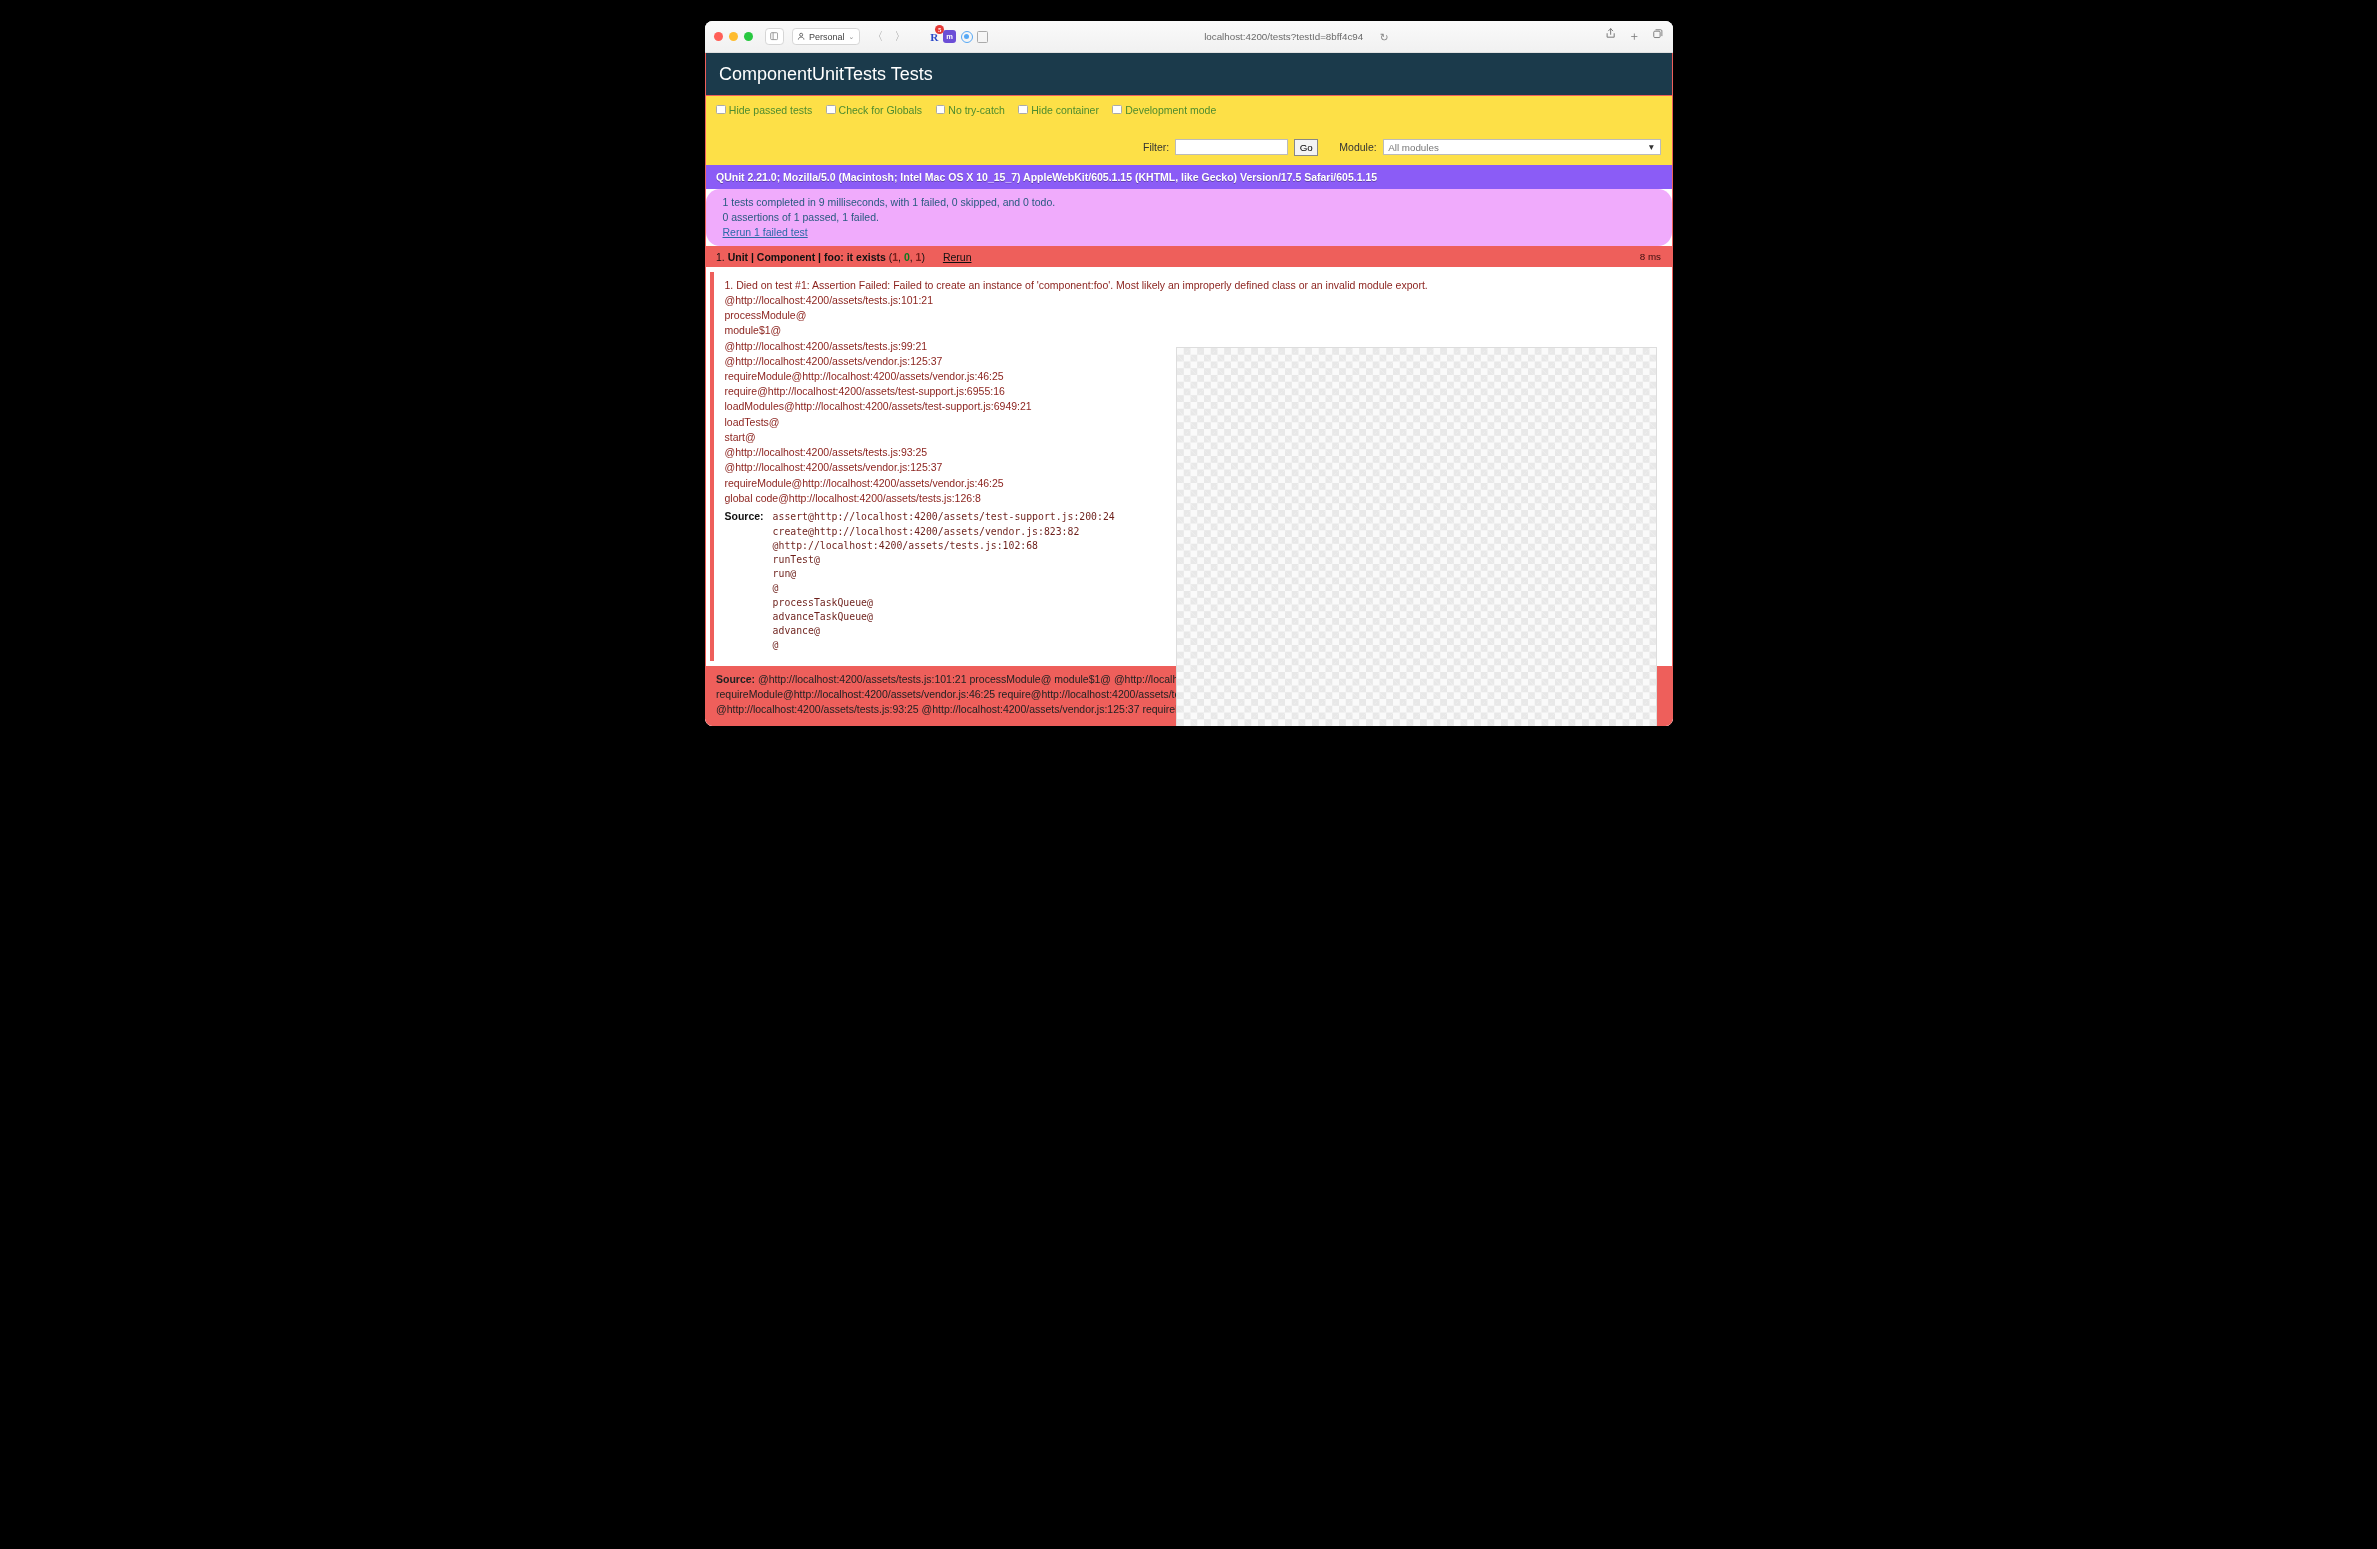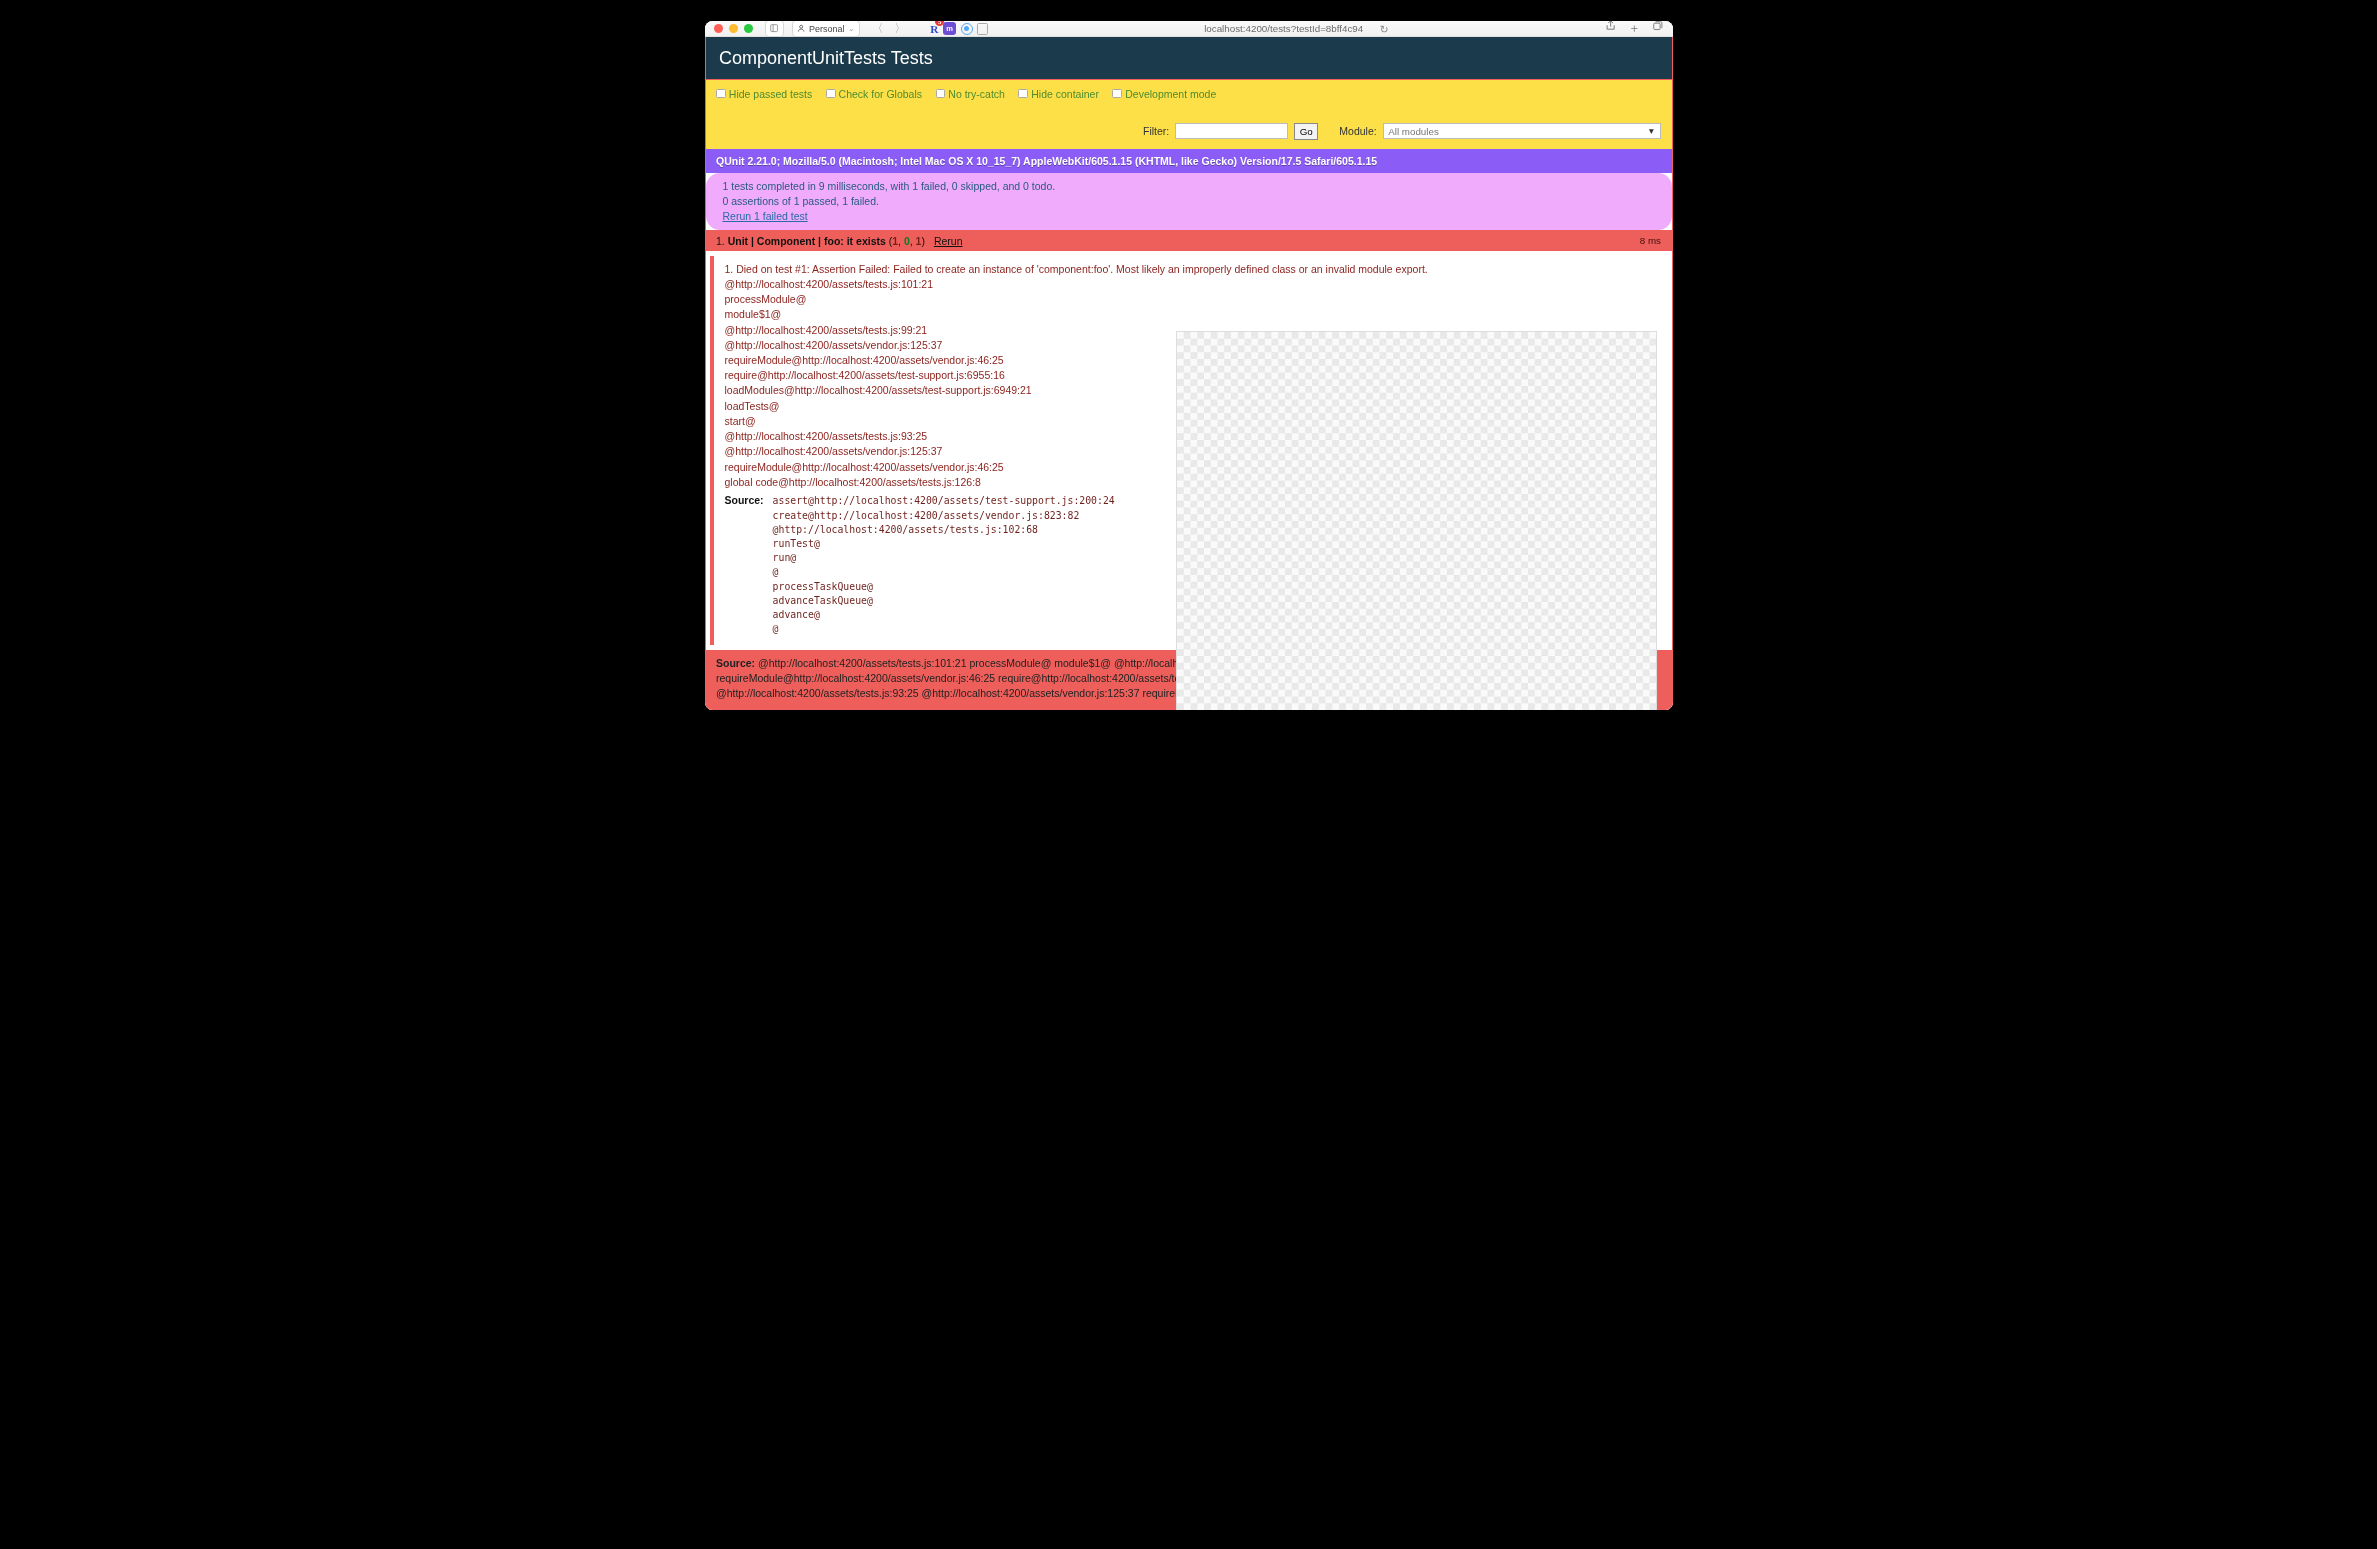--- a/index.html
+++ b/index.html
@@ -16,21 +16,21 @@
     width: 968px;
     background: #fff;
     border-radius: 7.5px;
     overflow: hidden;
     box-shadow: 0 15px 45px rgba(0,0,0,.5);
   }
   
   .chrome {
     background: linear-gradient(#fafafa,#f1f1f1);
     border-bottom: 0.8px solid #e0e0e0;
-    height: 16px;
+    height: 32px;
     display: flex;
     align-items: center;
     padding: 0 9px;
     gap: 7.5px;
   }
   .traffic { display:flex; gap:6px; margin-right:4.5px; }
   .dot { width:9px; height:9px; border-radius:50%; }
   .red { background:#ff5f57; }
   .yellow { background:#febc2e; }
   .green { background:#28c840; }
@@ -103,21 +103,21 @@
   .q-test-head {
     background:#ee5f5b; color:#000; padding:4.5px 10.5px; font-size:10.5px;
     display:flex; justify-content:space-between; align-items:center;
   }
   .q-test-head .title { color:#111; }
   .q-test-head .title b { font-weight:700; }
   .q-test-head .counts { }
   .q-test-head .counts .fail { color:#7a1f1a; font-weight:700;}
   .q-test-head .counts .pass { color:#0b7a1e; font-weight:700;}
   .q-test-head .counts .total { color:#7a1f1a; font-weight:700;}
-  .q-test-head a { color:#111; text-decoration:underline; margin-left:6px;}
+  .q-test-head a { color:#111; text-decoration:underline; margin-left:15px;}
   .q-test-head .runtime { color:#3a0f0d; font-size:9.8px;}
   .q-test-body {
     background:#fff;
     padding:6px 10.5px 9px;
     border-left:4.5px solid #ee5f5b;
     margin:4.5px;
     position:relative;
   }
   .trace { color:#8a1f1a; font-size:10.5px; line-height:1.45; white-space:pre-line; }
   .src-row { display:flex; gap:9px; margin-top:4.5px;}

